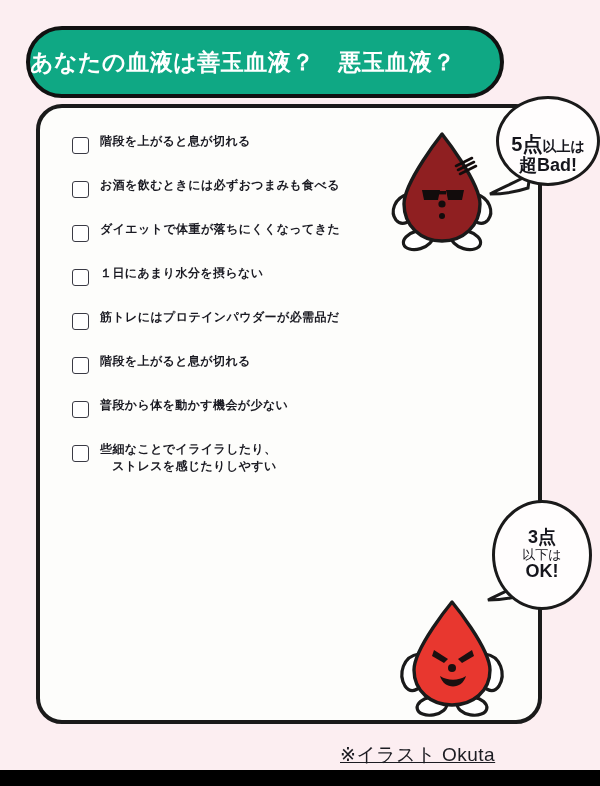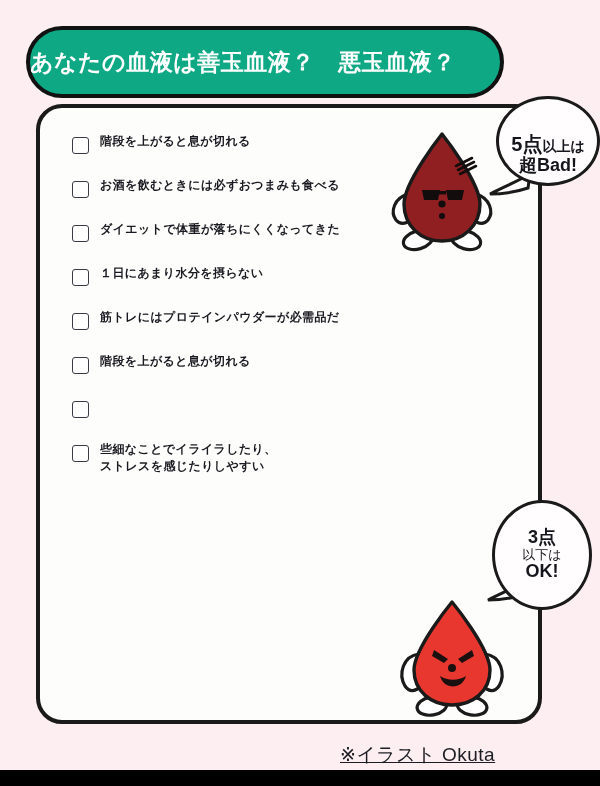--- a/index.html
+++ b/index.html
@@ -63,21 +63,21 @@
     left: 72px;
     top: 133px;
     width: 430px;
     z-index: 5;
   }
   .check-item {
     display: flex;
     align-items: flex-start;
     margin-bottom: 23px;
   }
-  .check-item:last-child { margin-bottom: 6px; }
+  .check-item:last-child { margin-bottom: 6px; text-align: right; }
   .checkbox {
     flex: 0 0 auto;
     width: 17px;
     height: 17px;
     border: 1.6px solid #3a3a44;
     border-radius: 3px;
     background: #ffffff;
     margin-top: 4px;
     margin-right: 11px;
   }
@@ -204,20 +204,21 @@
     <div class="check-item">
       <span class="checkbox"></span>
       <span class="check-label">筋トレにはプロテインパウダーが必需品だ</span>
     </div>
     <div class="check-item">
       <span class="checkbox"></span>
       <span class="check-label">階段を上がると息が切れる</span>
     </div>
     <div class="check-item">
       <span class="checkbox"></span>
+      <span class="check-label">普段から体を動かす機会が少ない</span>
     </div>
     <div class="check-item">
       <span class="checkbox"></span>
       <span class="check-label">些細なことでイライラしたり、
 ストレスを感じたりしやすい</span>
     </div>
   </div>
 
   <svg class="drop drop-dark" width="116" height="128" viewBox="0 0 116 128">
 

